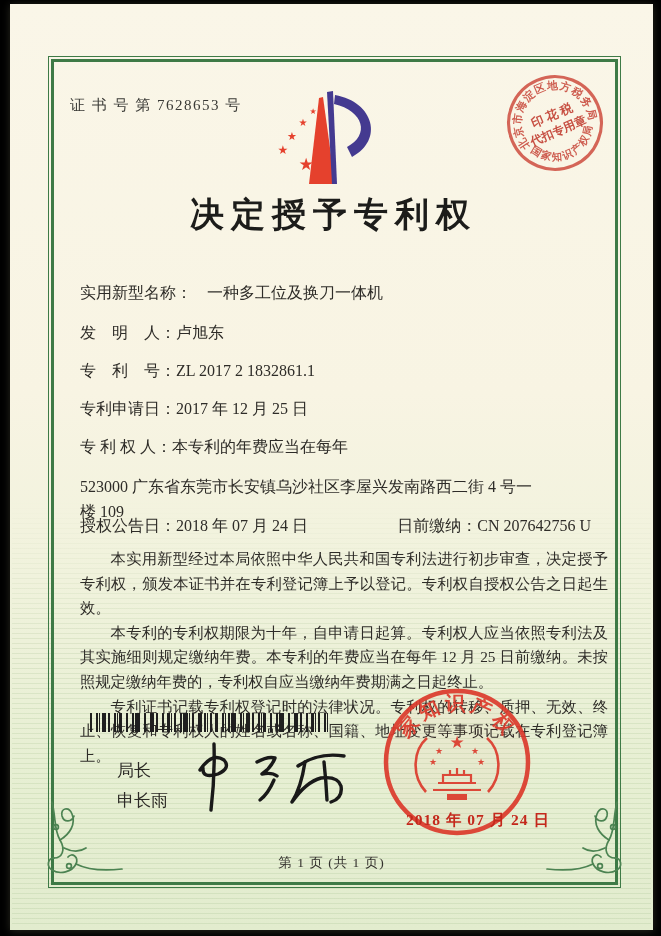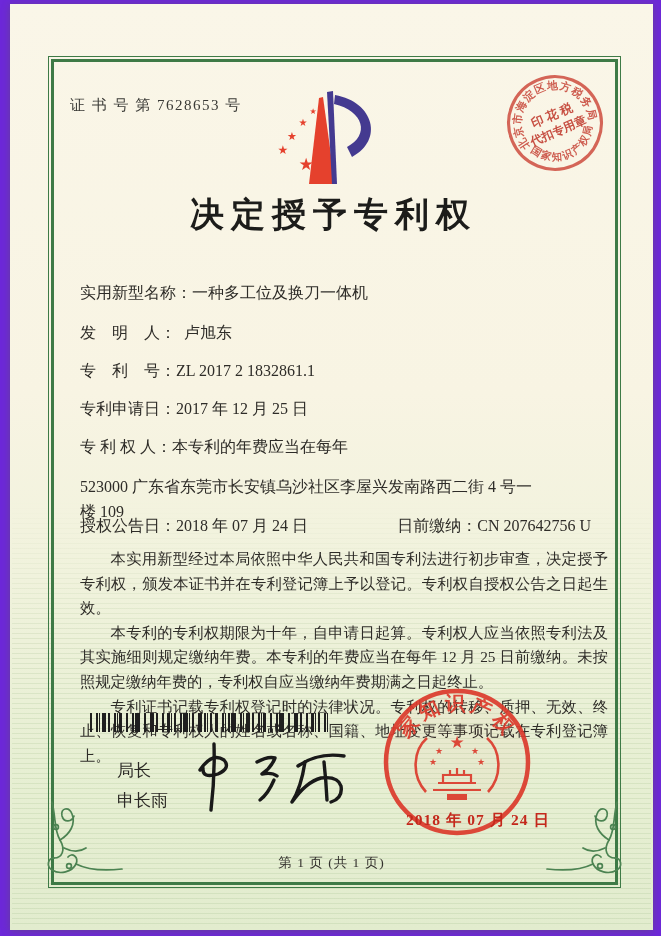--- a/index.html
+++ b/index.html
@@ -1,18 +1,18 @@
 <!DOCTYPE html>
 <html><head>
 <meta charset="utf-8">
 <style>
   * { margin:0; padding:0; box-sizing:border-box; }
   html,body { width:661px; height:936px; }
   body { background:#e9e5d9; font-family:"Liberation Serif","DejaVu Serif",serif; }
-  .page { position:relative; width:661px; height:936px; overflow:hidden; background:#6d28d9; }
+  .page { position:relative; width:661px; height:936px; overflow:hidden; background:#000000; }
   .paper {
     position:absolute; left:10px; top:4px; right:8px; bottom:6px;
     background:linear-gradient(180deg,#faf6e8 0%,#f8f4e3 42%,#f0f2dc 62%,#e7efd3 82%,#e2ecce 100%);
     box-shadow:0 1px 8px rgba(90,90,70,.45);
   }
   .waves {
     position:absolute; left:2px; right:2px; bottom:2px; height:430px; pointer-events:none;
     background:repeating-linear-gradient(180deg, rgba(108,152,84,.13) 0 1px, rgba(108,152,84,0) 1px 5px);
     mask-image:linear-gradient(180deg, transparent 0, #000 35%);
     -webkit-mask-image:linear-gradient(180deg, transparent 0, #000 35%);
@@ -26,21 +26,21 @@
   .cert-no { position:absolute; left:60px; top:92px; font-size:15px; letter-spacing:1.5px; color:#3a3a36; }
   .logo { position:absolute; left:252px; top:82px; width:128px; height:106px; }
   .title {
     position:absolute; left:40px; right:36px; top:188px; text-align:center;
     font-size:34px; font-weight:bold; color:#1c1c1a; letter-spacing:7px;
   }
   
   .field { position:absolute; left:70px; display:flex; font-size:16px; color:#2e2c28; line-height:25px; }
   .field .lab { white-space:pre; flex:none; }
   .field .val { max-width:462px; }
-  .f0 { top:276px; } .f1 { top:316px;gap:8px; } .f2 { top:354px; } .f3 { top:392px; }
+  .f0 { top:276px;gap:15px; } .f1 { top:316px; } .f2 { top:354px; } .f3 { top:392px; }
   .f4 { top:430px; } .f5 { top:470px; }
   .grant-row {
     position:absolute; left:70px; right:62px; top:512px; display:flex;
     justify-content:space-between; font-size:16px; color:#2e2c28;
   }
   
   .paras { position:absolute; left:70px; top:543px; width:528px; font-size:15.3px;
            line-height:24.6px; color:#2e2c28; text-align:justify; }
   .paras p { text-indent:2em; }
   

